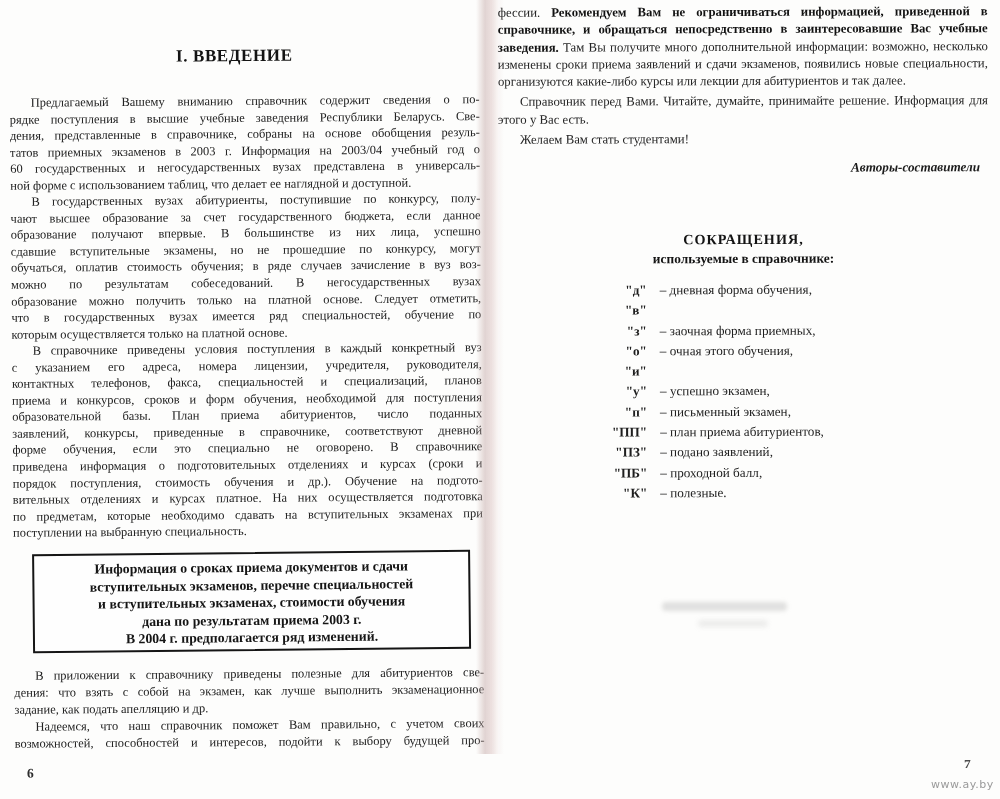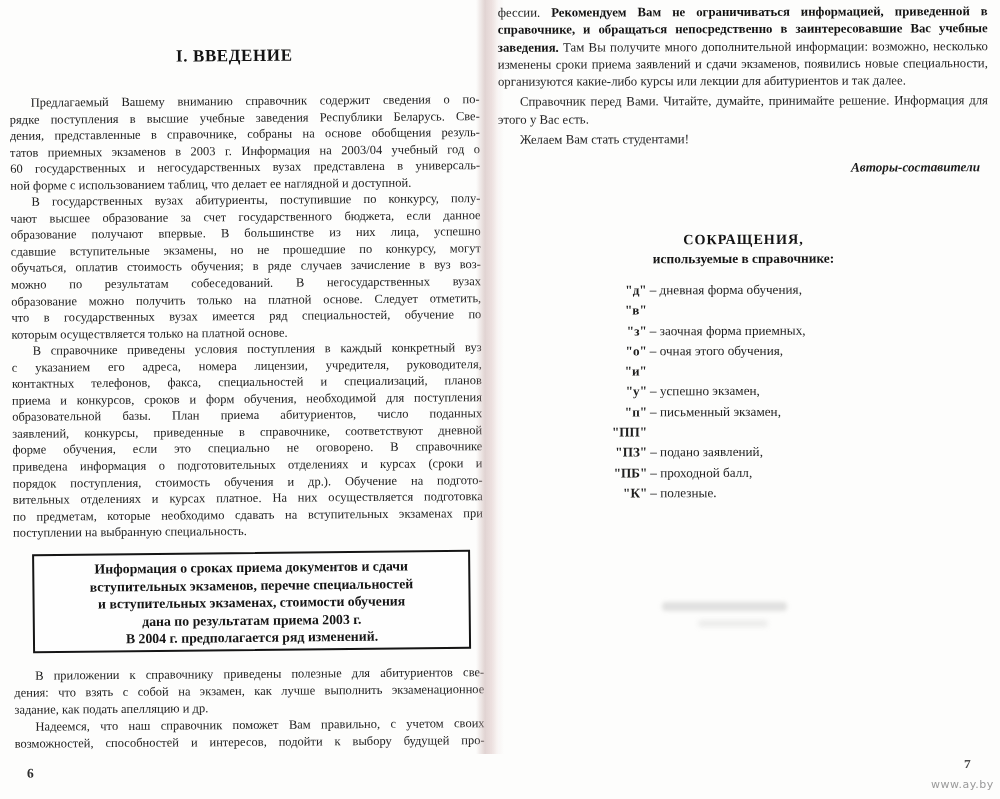--- a/index.html
+++ b/index.html
@@ -71,21 +71,21 @@
     margin-top:12px;text-align:right;padding-right:8px;
     font-weight:bold;font-style:italic;font-size:13.2px;color:#1c1c1c;
   }
 
   .abbr-section{position:absolute;left:0;top:231px;width:494px;}
   .abbr-heading1{text-align:center;font-weight:bold;font-size:14.2px;letter-spacing:1px;color:#141414;}
   .abbr-heading2{text-align:center;font-weight:bold;font-size:13.4px;margin-top:3px;color:#141414;}
   .abbr-list{margin-top:13px;}
   .abbr-row{display:flex;font-size:13.2px;line-height:20.3px;color:#1e1e1e;}
   .abbr-key{width:150px;text-align:right;font-weight:bold;flex:0 0 150px;}
-  .abbr-desc{margin-left:3px;}
+  .abbr-desc{margin-left:13px;}
 
   .ghost-smudge-1{
     position:absolute;left:662px;top:602px;width:125px;height:9px;
     background:rgba(150,150,150,0.28);filter:blur(2.2px);border-radius:4px;
   }
   .ghost-smudge-2{
     position:absolute;left:698px;top:620px;width:70px;height:7px;
     background:rgba(160,160,160,0.18);filter:blur(2.6px);border-radius:4px;
   }
 
@@ -191,20 +191,21 @@
           <div class="abbr-row">
           <span class="abbr-key">"у"</span>
           <span class="abbr-desc">– успешно экзамен,</span>
         </div>
           <div class="abbr-row">
           <span class="abbr-key">"п"</span>
           <span class="abbr-desc">– письменный экзамен,</span>
         </div>
           <div class="abbr-row">
           <span class="abbr-key">"ПП"</span>
+          <span class="abbr-desc">– план приема абитуриентов,</span>
         </div>
           <div class="abbr-row">
           <span class="abbr-key">"ПЗ"</span>
           <span class="abbr-desc">– подано заявлений,</span>
         </div>
           <div class="abbr-row">
           <span class="abbr-key">"ПБ"</span>
           <span class="abbr-desc">– проходной балл,</span>
         </div>
           <div class="abbr-row">

